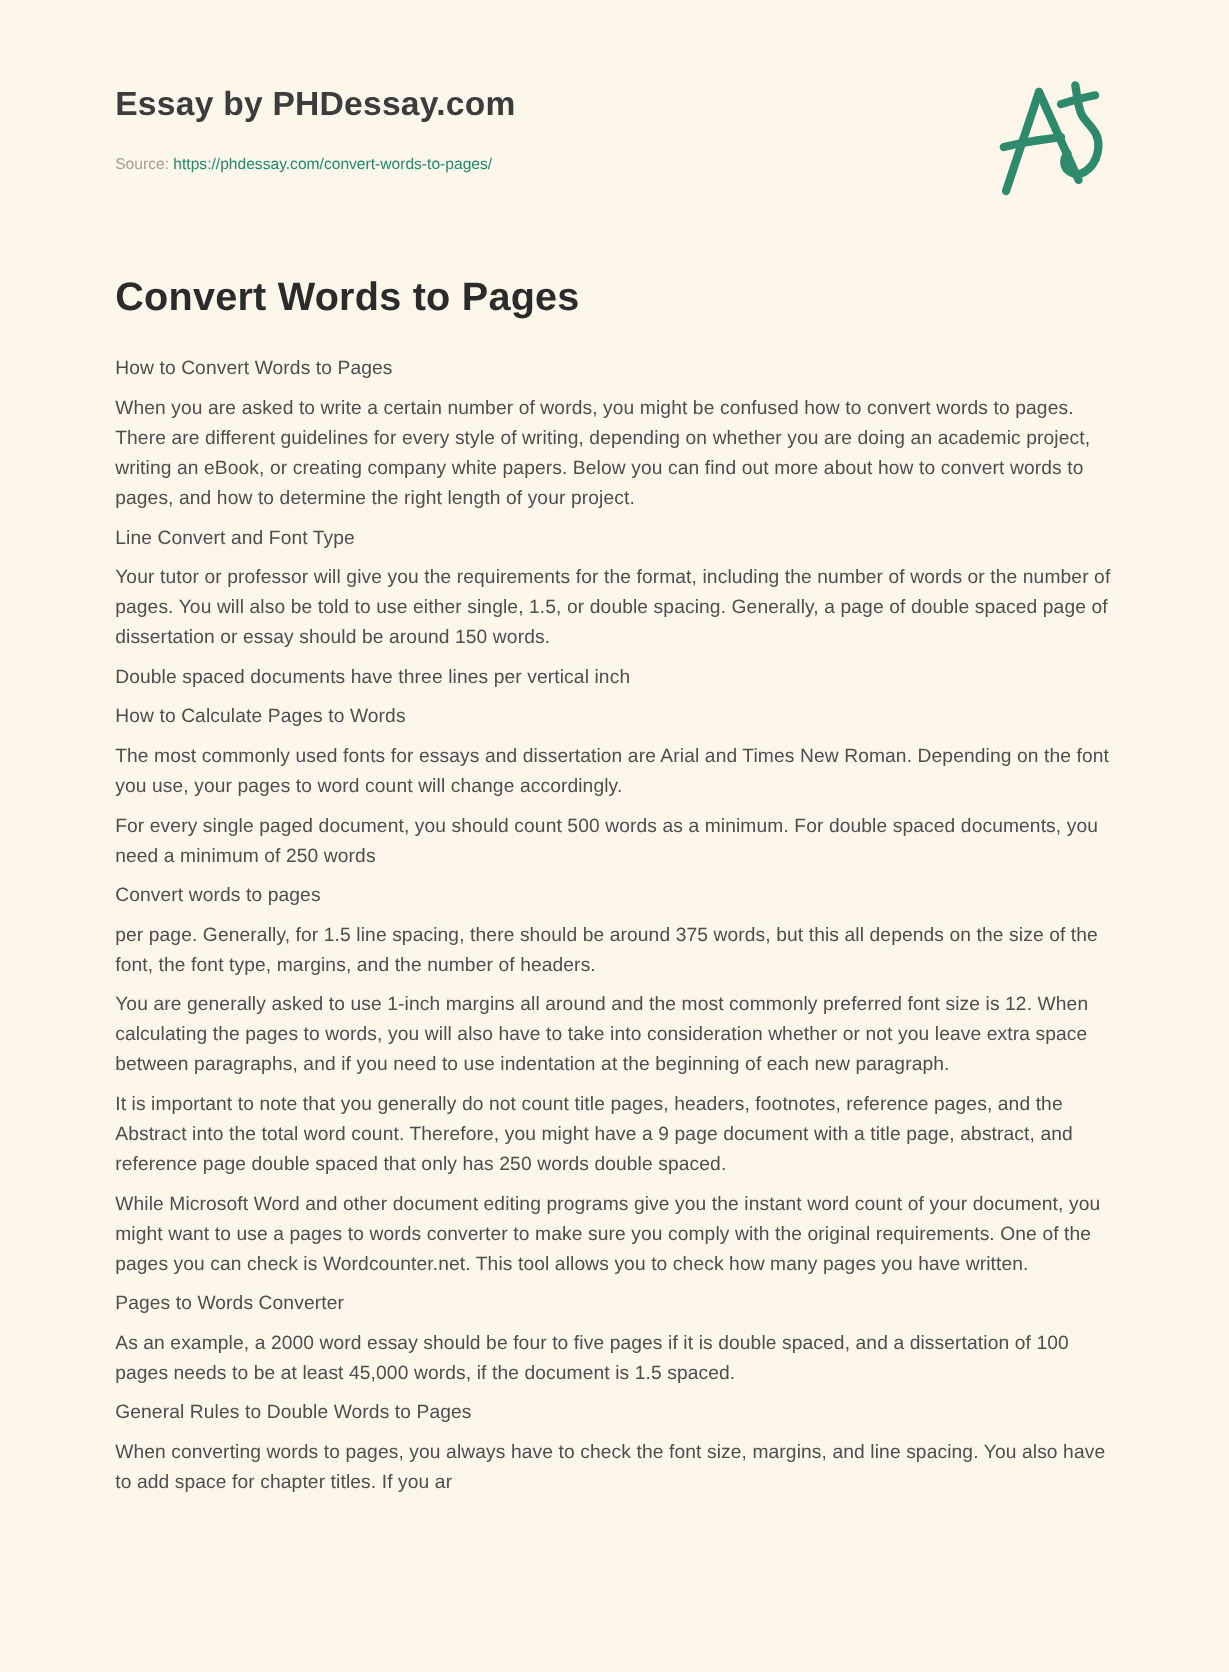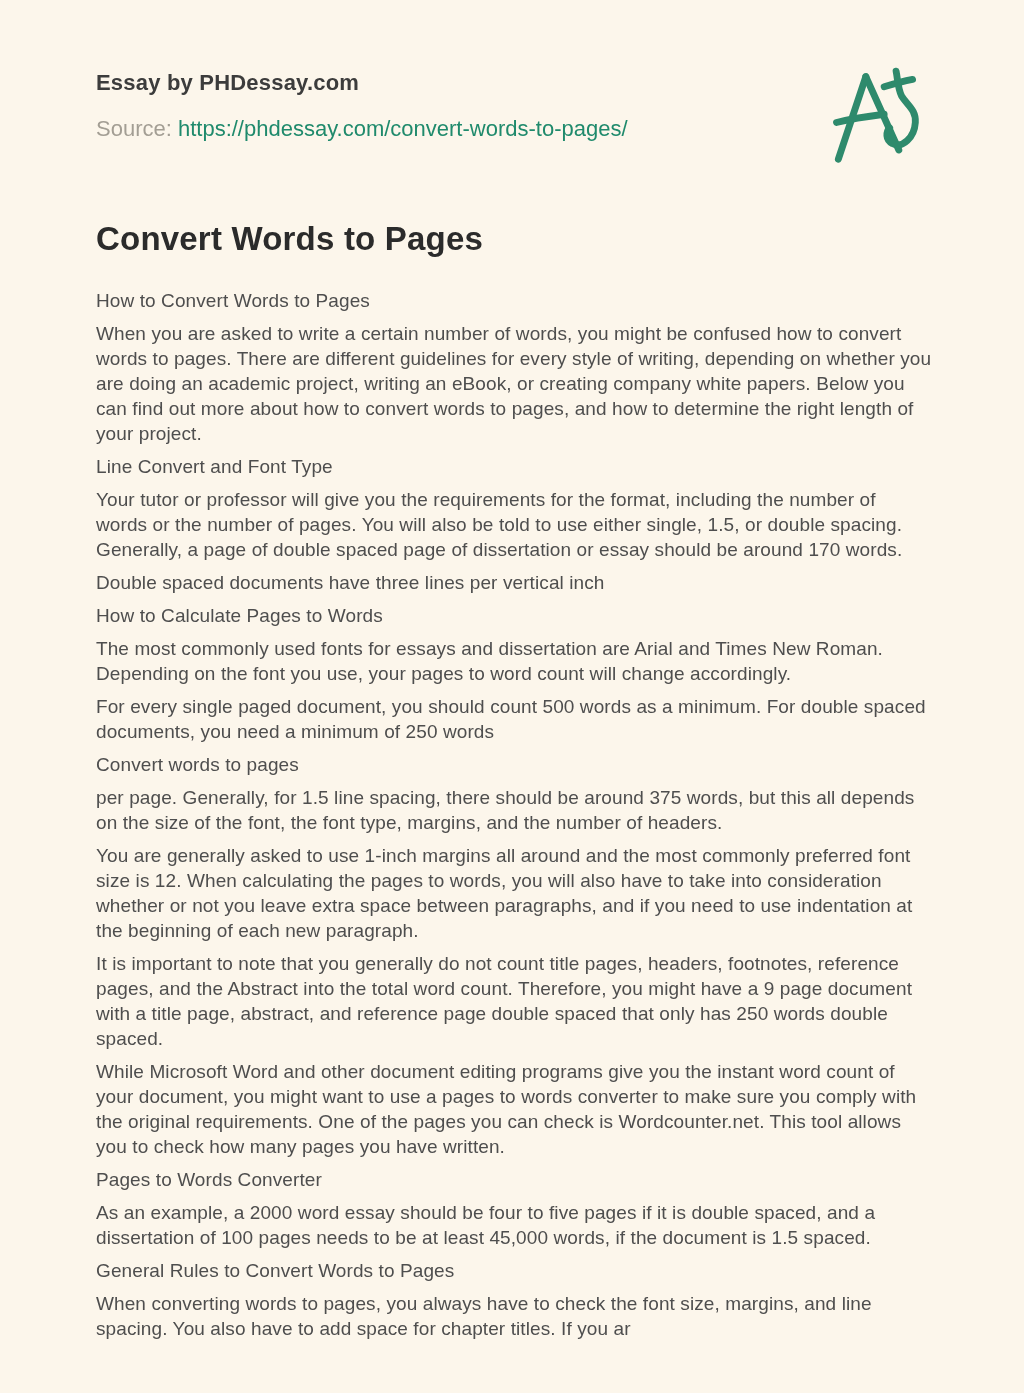--- a/index.html
+++ b/index.html
@@ -4,33 +4,33 @@
 <style>
   html,body{margin:0;padding:0;}
   body{
     width:1024px;height:1393px;
     background:#fcf6eb;
     font-family:"Liberation Sans", sans-serif;
     overflow:hidden;
   }
   .page{position:relative;box-sizing:border-box;height:100%;padding:70px 92px 0 96px;}
   .byline{
-    font-size:22px;font-weight:700;color:#3c3c3c;
+    font-size:28px;font-weight:700;color:#3c3c3c;
     margin:0 0 23px 0;letter-spacing:0.2px;line-height:1.2;
   }
-  .source-line{font-size:22px;color:#a39e94;line-height:20px;}
+  .source-line{font-size:13px;color:#a39e94;line-height:20px;}
   .src-link{color:#1f8a6c;text-decoration:none;cursor:pointer;}
   .logo{position:absolute;top:62px;right:82px;width:112px;height:110px;}
   .logo svg{width:100%;height:100%;}
   .doc-title{
     font-size:33px;font-weight:700;color:#2b2b2b;
     margin:80px 0 0 0;letter-spacing:0.2px;line-height:1.2;
   }
   .para{
-    font-size:19px;line-height:25px;color:#4e4e4e;
+    font-size:16px;line-height:25px;color:#4e4e4e;
     margin:8px 0 0 0;max-width:845px;letter-spacing:0.1px;
   }
   .para.first{margin-top:29px;}
   .rule-line{display:block;}
 </style>
 </head>
 <body>
 
 <div class="page">
 
@@ -52,31 +52,31 @@
       </svg>
     </div>
   </header>
 
   <main>
     <h2 class="doc-title">Convert Words to Pages</h2>
 
     <p class="para first">How to Convert Words to Pages</p>
     <p class="para">When you are asked to write a certain number of words, you might be confused how to convert words to pages. There are different guidelines for every style of writing, depending on whether you are doing an academic project, writing an eBook, or creating company white papers. Below you can find out more about how to convert words to pages, and how to determine the right length of your project.</p>
     <p class="para">Line Convert and Font Type</p>
-    <p class="para">Your tutor or professor will give you the requirements for the format, including the number of words or the number of pages. You will also be told to use either single, 1.5, or double spacing. Generally, a page of double spaced page of dissertation or essay should be around 170 words.</p>
+    <p class="para">Your tutor or professor will give you the requirements for the format, including the number of words or the number of pages. You will also be told to use either single, 1.5, or double spacing. Generally, a page of double spaced page of dissertation or essay should be around 150 words.</p>
     <p class="para">
       <span class="rule-line">Double spaced documents have three lines per vertical inch</span>
     </p>
     <p class="para">How to Calculate Pages to Words</p>
     <p class="para">The most commonly used fonts for essays and dissertation are Arial and Times New Roman. Depending on the font you use, your pages to word count will change accordingly.</p>
     <p class="para">For every single paged document, you should count 500 words as a minimum. For double spaced documents, you need a minimum of 250 words</p>
     <p class="para">Convert words to pages</p>
     <p class="para">per page. Generally, for 1.5 line spacing, there should be around 375 words, but this all depends on the size of the font, the font type, margins, and the number of headers.</p>
     <p class="para">You are generally asked to use 1-inch margins all around and the most commonly preferred font size is 12. When calculating the pages to words, you will also have to take into consideration whether or not you leave extra space between paragraphs, and if you need to use indentation at the beginning of each new paragraph.</p>
     <p class="para">It is important to note that you generally do not count title pages, headers, footnotes, reference pages, and the Abstract into the total word count. Therefore, you might have a 9 page document with a title page, abstract, and reference page double spaced that only has 250 words double spaced.</p>
     <p class="para">While Microsoft Word and other document editing programs give you the instant word count of your document, you might want to use a pages to words converter to make sure you comply with the original requirements. One of the pages you can check is Wordcounter.net. This tool allows you to check how many pages you have written.</p>
     <p class="para">Pages to Words Converter</p>
     <p class="para">As an example, a 2000 word essay should be four to five pages if it is double spaced, and a dissertation of 100 pages needs to be at least 45,000 words, if the document is 1.5 spaced.</p>
-    <p class="para">General Rules to Convert Words to Pages</p>
+    <p class="para">General Rules to Double Words to Pages</p>
     <p class="para">When converting words to pages, you always have to check the font size, margins, and line spacing. You also have to add space for chapter titles. If you ar</p>
   </main>
 
 </div>
 
 </body></html>

